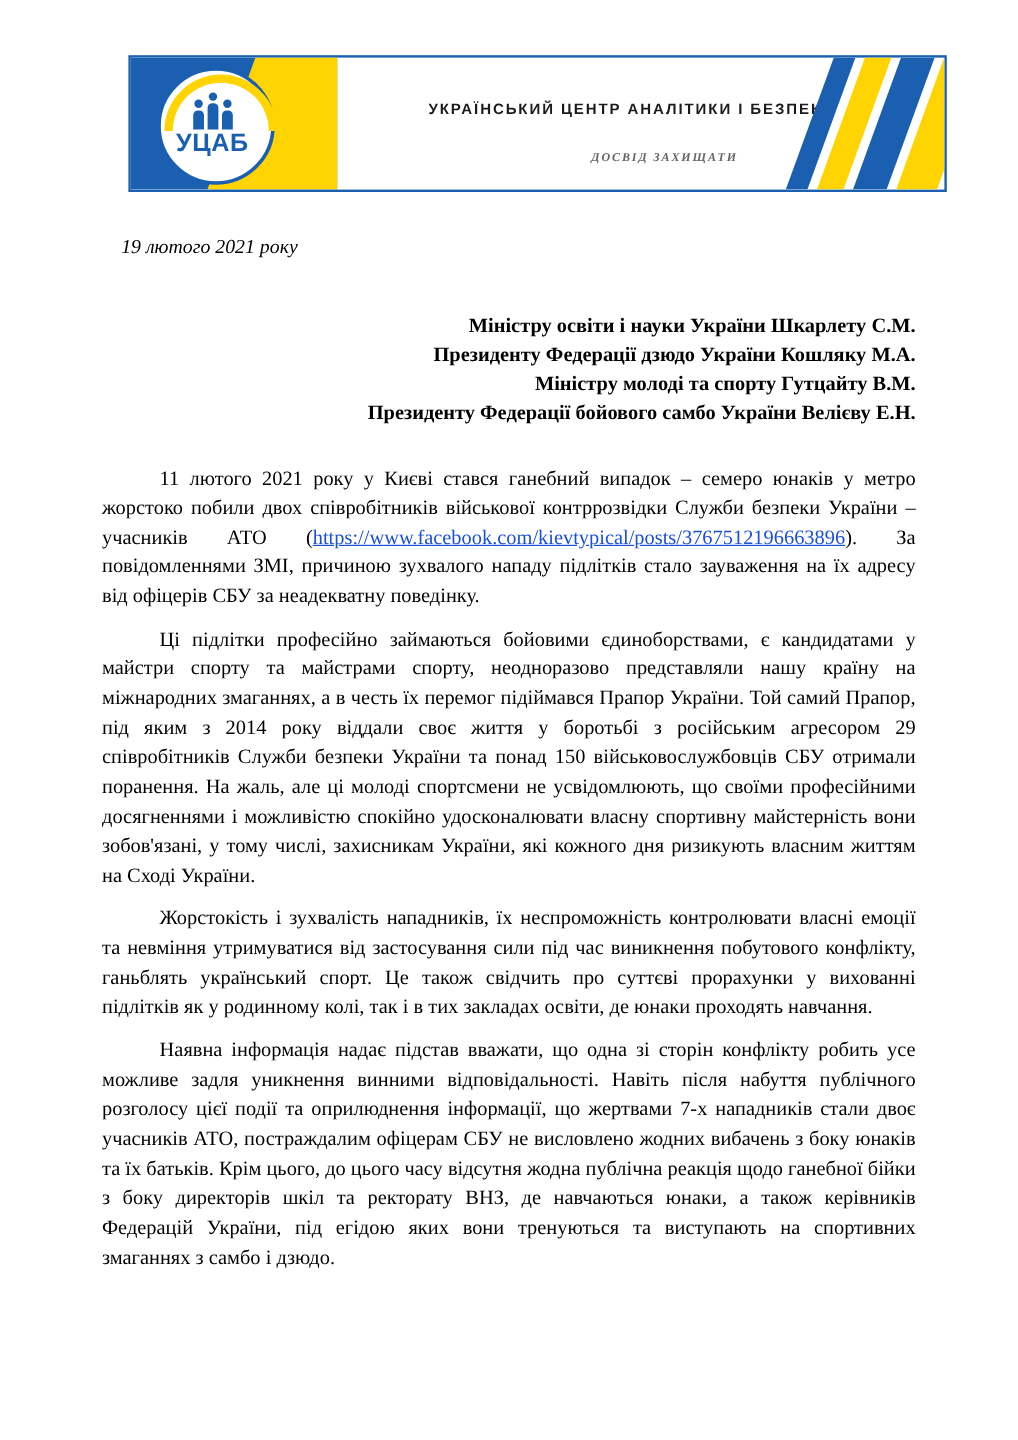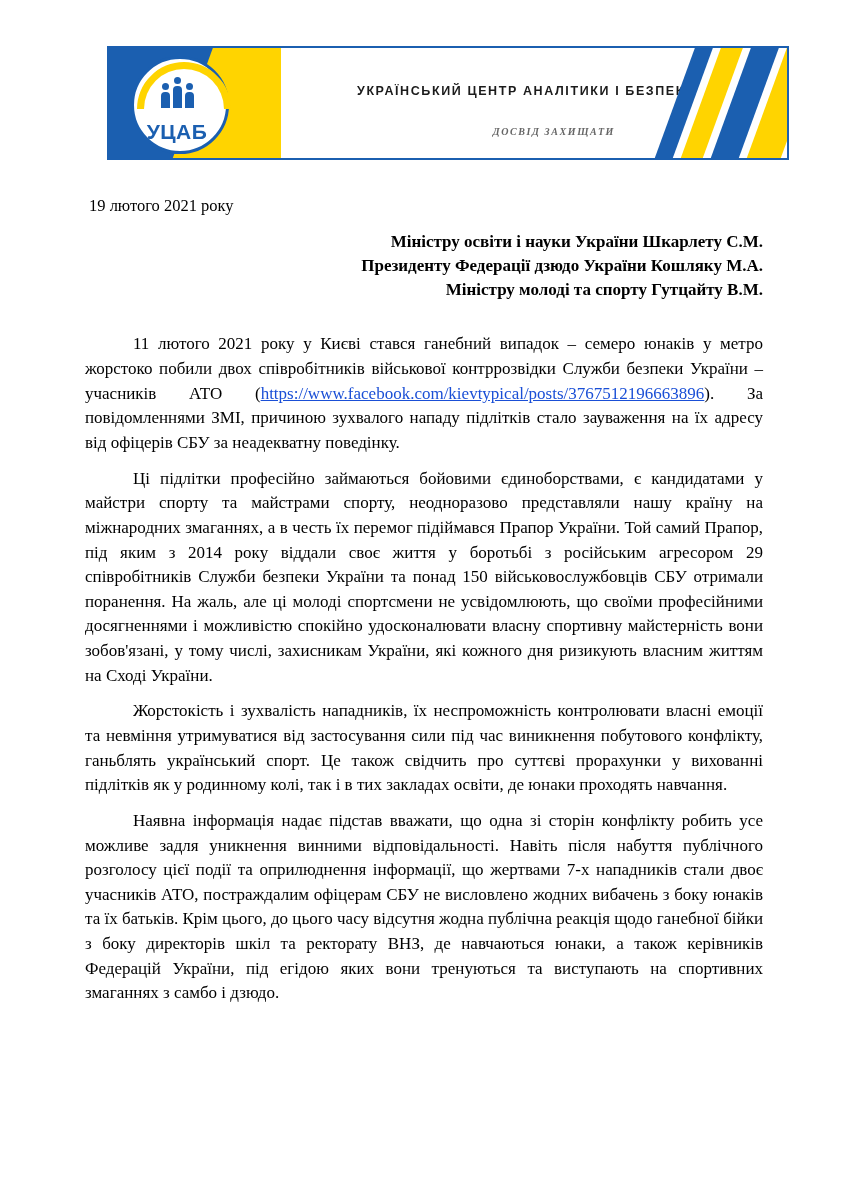--- a/index.html
+++ b/index.html
@@ -99,21 +99,21 @@
     height: 7px;
     border-radius: 50%;
     background: #1b5fb0;
   }
   .fig.f1 { height: 16px; }
   .fig.f2 { height: 22px; }
   .fig.f3 { height: 16px; }
   .lh-logo-text {
     position: absolute;
     left: 24px;
-    top: 72px;
+    top: 60px;
     width: 88px;
     text-align: center;
     font-family: "Liberation Sans", sans-serif;
     font-weight: bold;
     font-size: 21px;
     color: #1b5fb0;
     letter-spacing: 0.5px;
   }
   .lh-center {
     position: absolute;
@@ -159,26 +159,27 @@
     transform: skewX(-20deg);
   }
   .stripe.s-blue1 { right: 96px; width: 18px; background: #1b5fb0; }
   .stripe.s-yellow1 { right: 66px; width: 22px; background: #ffd400; }
   .stripe.s-blue2 { right: 30px; width: 28px; background: #1b5fb0; }
   .stripe.s-yellow2 { right: -12px; width: 34px; background: #ffd400; }
 
   
   .doc-date {
     margin-top: 36px;
-    margin-left: 4px;
+    margin-left: 16px;
+    font-style: italic;
     font-size: 16.5px;
   }
 
   .addressees {
-    margin-top: 14px;
+    margin-top: 44px;
     text-align: right;
     font-weight: bold;
     font-size: 17px;
     line-height: 1.42;
   }
   .addressees div { white-space: nowrap; }
 
   .body-text {
     margin-top: 30px;
     font-size: 17px;
@@ -225,20 +226,21 @@
       <div class="stripe s-yellow2"></div>
     </div>
   </div>
 
   <div class="doc-date">19 лютого 2021 року</div>
 
   <div class="addressees">
     <div>Міністру освіти і науки України Шкарлету С.М.</div>
     <div>Президенту Федерації дзюдо України Кошляку М.А.</div>
     <div>Міністру молоді та спорту Гутцайту В.М.</div>
+    <div>Президенту Федерації бойового самбо України Велієву Е.Н.</div>
   </div>
 
   <div class="body-text">
     <p><span>11 лютого 2021 року у Києві стався ганебний випадок – семеро юнаків у метро жорстоко побили двох співробітників військової контррозвідки Служби безпеки України – учасників АТО (</span><a class="link" href="#">https://www.facebook.com/kievtypical/posts/3767512196663896</a><span>). За повідомленнями ЗМІ, причиною зухвалого нападу підлітків стало зауваження на їх адресу від офіцерів СБУ за неадекватну поведінку.</span></p>
     <p>Ці підлітки професійно займаються бойовими єдиноборствами, є кандидатами у майстри спорту та майстрами спорту, неодноразово представляли нашу країну на міжнародних змаганнях, а в честь їх перемог підіймався Прапор України. Той самий Прапор, під яким з 2014 року віддали своє життя у боротьбі з російським агресором 29 співробітників Служби безпеки України та понад 150 військовослужбовців СБУ отримали поранення. На жаль, але ці молоді спортсмени не усвідомлюють, що своїми професійними досягненнями і можливістю спокійно удосконалювати власну спортивну майстерність вони зобов'язані, у тому числі, захисникам України, які кожного дня ризикують власним життям на Сході України.</p>
     <p>Жорстокість і зухвалість нападників, їх неспроможність контролювати власні емоції та невміння утримуватися від застосування сили під час виникнення побутового конфлікту, ганьблять український спорт. Це також свідчить про суттєві прорахунки у вихованні підлітків як у родинному колі, так і в тих закладах освіти, де юнаки проходять навчання.</p>
     <p>Наявна інформація надає підстав вважати, що одна зі сторін конфлікту робить усе можливе задля уникнення винними відповідальності. Навіть після набуття публічного розголосу цієї події та оприлюднення інформації, що жертвами 7-х нападників стали двоє учасників АТО, постраждалим офіцерам СБУ не висловлено жодних вибачень з боку юнаків та їх батьків. Крім цього, до цього часу відсутня жодна публічна реакція щодо ганебної бійки з боку директорів шкіл та ректорату ВНЗ, де навчаються юнаки, а також керівників Федерацій України, під егідою яких вони тренуються та виступають на спортивних змаганнях з самбо і дзюдо.</p>
   </div>
 
 </div>

